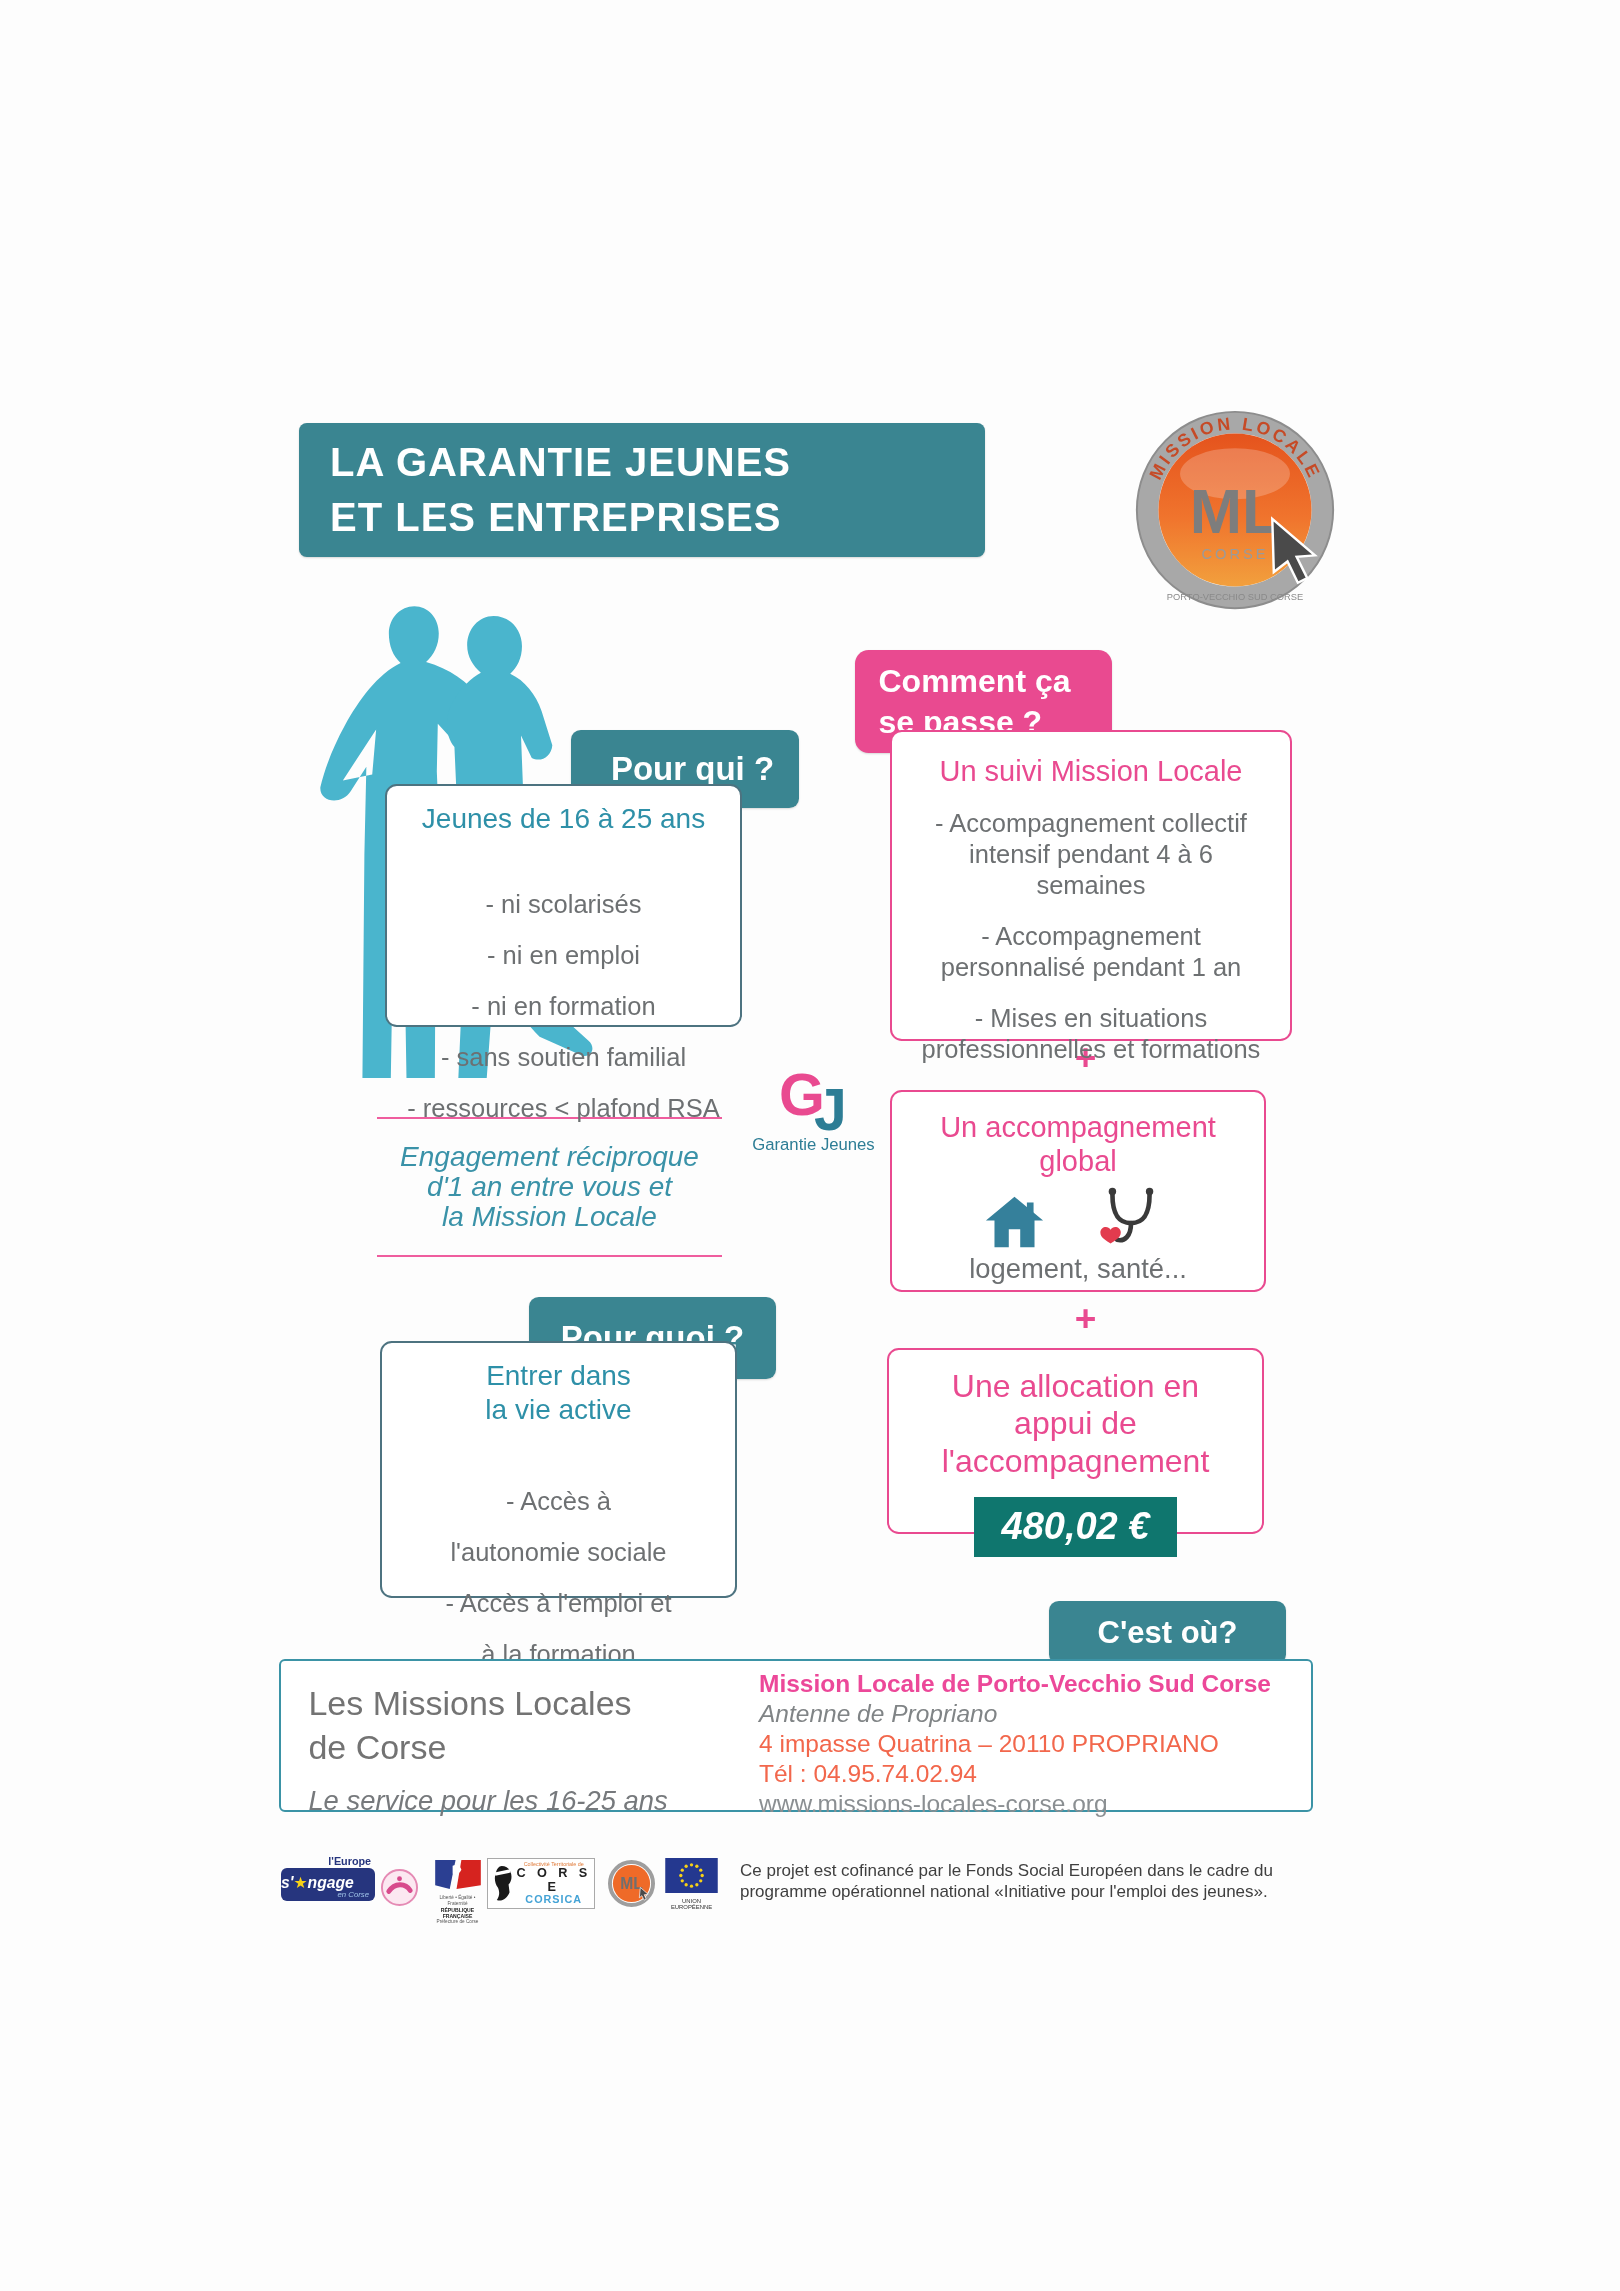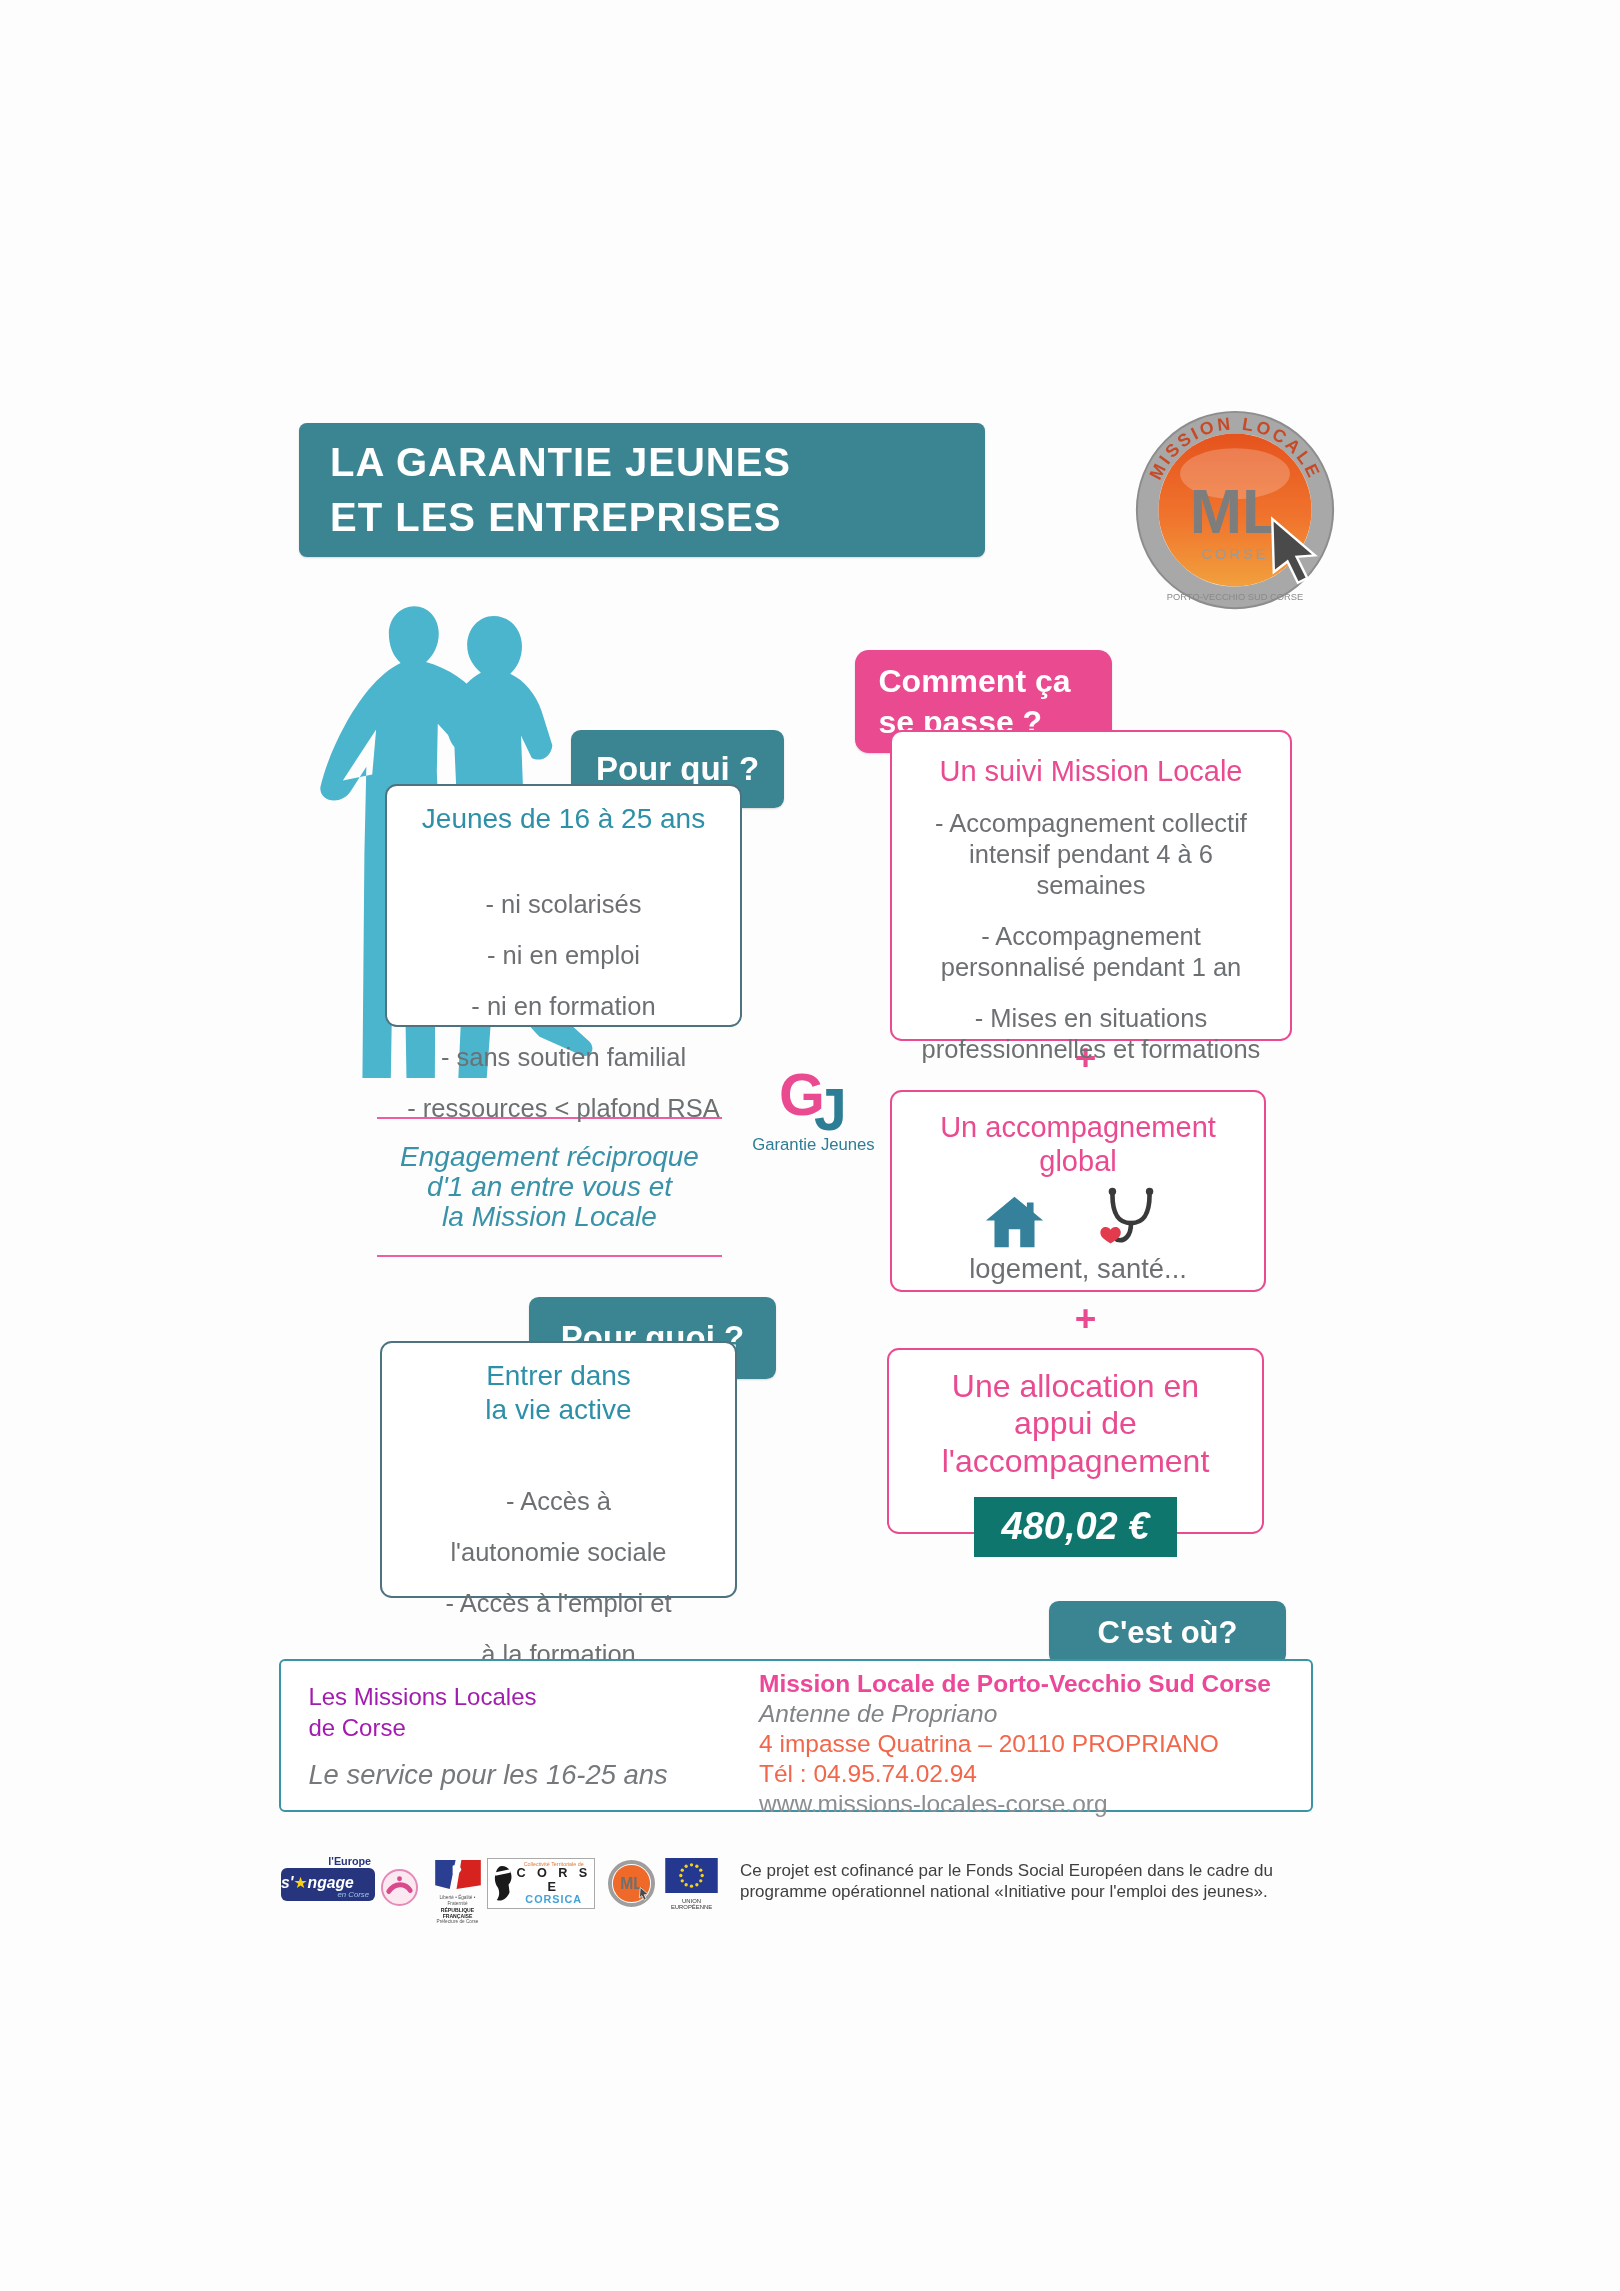--- a/index.html
+++ b/index.html
@@ -14,21 +14,21 @@
   .banner{
     position:absolute;background:#3a8591;color:#fff;font-weight:bold;
     border-radius:9.8px;display:flex;align-items:center;justify-content:center;
     box-shadow:0 1px 2px rgba(0,0,0,.15);
   }
   #title-banner{
     left:299px;top:423px;width:686px;height:134px;border-radius:7.8px;
     flex-direction:column;align-items:flex-start;justify-content:center;
     padding-left:31px;box-sizing:border-box;font-size:40px;letter-spacing:1px;line-height:1.38;
   }
-  #pour-qui-banner{left:571px;top:730px;width:213px;height:78px;font-size:33px;z-index:1;}
+  #pour-qui-banner{left:571px;top:730px;width:213px;height:78px;font-size:33px;z-index:1;padding-left:15px;}
   #comment-banner{
     left:855px;top:650px;width:257px;height:103px;background:#e94a90;border-radius:13.7px;
     flex-direction:column;align-items:flex-start;padding-left:23.5px;box-sizing:border-box;
     font-size:32px;line-height:1.28;z-index:1;
   }
   #pour-quoi-banner{left:529px;top:1297px;width:247px;height:82px;font-size:33px;z-index:1;}
   #cest-ou-banner{left:1049px;top:1601px;width:237px;height:63px;font-size:31px;z-index:1;}
   
   .wbox{position:absolute;background:#fff;border-radius:11.8px;text-align:center;z-index:2;box-sizing:border-box;}
   .teal-border{border:2.9px solid #4d7380;}
@@ -67,21 +67,21 @@
   .amount-badge{
     display:inline-block;margin-top:15.7px;background:#0f766e;color:#fff;
     font-style:italic;font-weight:bold;font-size:38px;padding:8.8px 27.4px;
   }
   
   #contact-box{
     position:absolute;left:279px;top:1659px;width:1034px;height:153px;background:#fff;
     border:2px solid #3b93a6;border-radius:5.9px;z-index:2;box-sizing:border-box;
   }
   #contact-left{position:absolute;left:27.4px;top:19.6px;}
-  #contact-left .org{color:#a21caf;font-size:24px;line-height:1.3;}
+  #contact-left .org{color:#737373;font-size:34px;line-height:1.3;}
   #contact-left .tag{color:#76797c;font-size:27.4px;font-style:italic;margin-top:15.7px;}
   #contact-right{position:absolute;left:478px;top:7.8px;font-size:24.5px;line-height:30px;text-align:left;}
   .c-orange{color:#f2674c;}
   .c-orange-b{color:#ec4899;font-weight:bold;}
   .c-gray-i{color:#808486;font-style:italic;}
   .c-gray{color:#8b8f92;}
   
   #footer-text{
     position:absolute;left:740px;top:1861px;width:627px;
     font-size:17px;line-height:20.6px;color:#3f3f3f;

